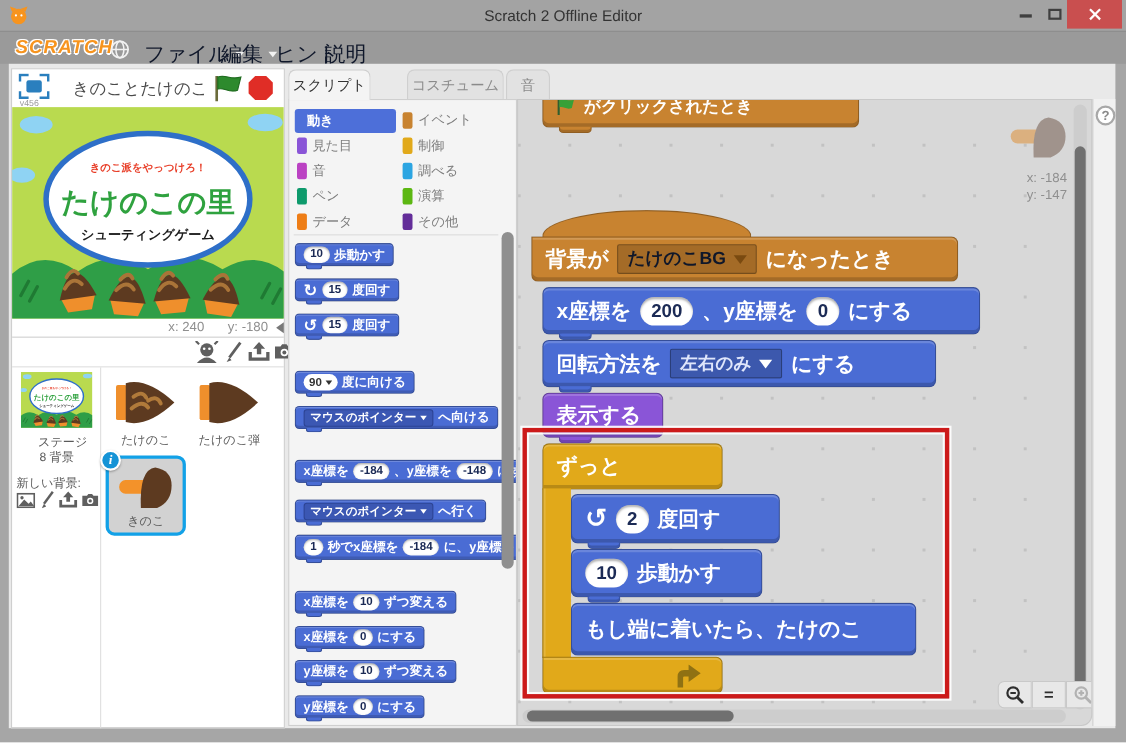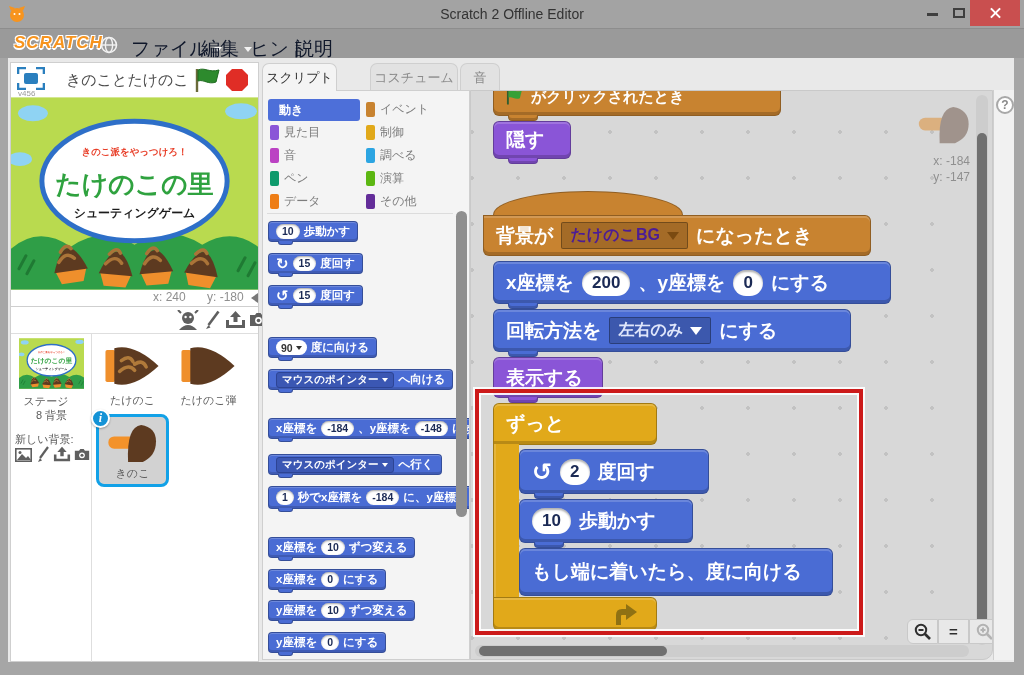--- a/index.html
+++ b/index.html
@@ -68,21 +68,21 @@
   #script-pane { left:470px; top:90px; width:523px; height:570px; background-color:#d8d8d8;
       background-image:radial-gradient(circle,#c2c2c2 1.6px,transparent 1.8px); background-size:46px 46px; background-position:24px 18px;
       border:1px solid #c9c9c9; border-radius:0 0 10px 0; overflow:hidden; z-index:1; }
   .sblock { position:absolute; border:1px solid rgba(0,0,0,.28); border-radius:6px; color:#fff; font-size:19px; font-weight:bold;
       display:flex; align-items:center; gap:8px; padding:0 12px; box-shadow:inset 0 2px 0 rgba(255,255,255,.18), inset 0 -3px 0 rgba(0,0,0,.18); white-space:nowrap; }
   .motion { background:#4a6cd4; } .looks { background:#8a55d7; } .events { background:#c88330; } .control { background:#e1a91a; }
   .sbump { position:absolute; bottom:-6px; left:14px; width:30px; height:6px; border:1px solid rgba(0,0,0,.28); border-top:none; border-radius:0 0 4px 4px; }
   .sbump.motion,.sbump.looks,.sbump.events,.sbump.control { box-shadow:inset 0 -2px 0 rgba(0,0,0,.18); }
   .oval { background:#fff; color:#1b2a55; border-radius:14px; padding:0 10px; height:26px; line-height:26px; font-size:17px; font-weight:bold; box-shadow:inset 0 2px 2px rgba(0,0,0,.3); }
   .sdd { background:rgba(0,0,0,.18); border:1px solid rgba(0,0,0,.3); border-radius:2px; padding:2px 8px; font-size:16px; display:flex; align-items:center; gap:7px; }
-  .sdd.ev { color:#4c1d95; } .sdd.mo { color:#dfe6fb; }
+  .sdd.ev { color:#0f172a; } .sdd.mo { color:#dfe6fb; }
   .sdd .dda-ev { width:0;height:0;border-left:6px solid transparent;border-right:6px solid transparent;border-top:8px solid #7a4a10; }
   .sdd .dda-mo { width:0;height:0;border-left:6px solid transparent;border-right:6px solid transparent;border-top:8px solid #fff; }
   #hat-hump { position:absolute; left:22px; top:100px; width:190px; height:26px; background:#c88330; border:1px solid rgba(0,0,0,.28); border-bottom:none; border-radius:55% 55% 0 0 / 100% 100% 0 0; }
   .turn-ic { font-size:24px; font-weight:bold; }
   #red-highlight { position:absolute; left:4px; top:298px; width:388px; height:246px; border:4px solid #cc1a1a; box-shadow:0 0 0 2px rgba(255,255,255,.9), inset 0 0 0 2px rgba(255,255,255,.9); z-index:6; }
   .scrollbar { background:#cdcdcd; border-radius:6px; }
   .scroll-thumb { background:#707070; border-radius:6px; }
   #ghost-coords { position:absolute; right:22px; top:62px; text-align:right; font-size:12px; color:#8f8f8f; line-height:16px; }
   .zoom-btn { position:absolute; top:528px; width:31px; height:25px; background:#e8e8e8; border:1px solid #c9c9c9; }
   #right-strip { left:993px; top:90px; width:21px; height:570px; background:#f1f1f1; border-left:1px solid #cfcfcf; }
@@ -245,21 +245,21 @@
           <path d="M1,3 h5 l1.5,-2 h4 L13,3 h5 v11 H1 Z" fill="#5f5f5f"></path>
           <circle cx="9.5" cy="8.5" r="3.4" fill="#fff"></circle>
             <circle cx="9.5" cy="8.5" r="1.8" fill="#5f5f5f"></circle>
         </svg>
       </div>
 
       <div id="sprite-leftcol">
         <svg class="abs" style="left:8px;top:4px" width="65" height="51" viewBox="0 0 248 193">
             <use href="#stageScene"></use>
           </svg>
-        <div class="abs" style="left:0;top:60px;width:70px">ステージ</div>
+        <div class="abs" style="left:11px;top:60px;width:70px">ステージ</div>
         <div class="abs" style="left:0;top:74px;width:81px">8 背景</div>
         <div class="abs" style="left:4px;top:98px;width:77px;text-align:left">新しい背景:</div>
         <svg class="abs" style="left:4px;top:114px" width="17" height="14" viewBox="0 0 17 14">
           <rect x="0.8" y="0.8" width="15.4" height="12.4" fill="none" stroke="#5f5f5f" stroke-width="1.6"></rect>
           <circle cx="5" cy="4.5" r="1.5" fill="#5f5f5f"></circle>
           <path d="M2,12 L7,6 L11,10 L13,8 L16,12 Z" fill="#5f5f5f"></path>
         </svg>
         <svg class="abs" style="left:26px;top:112px" width="13" height="17" viewBox="0 0 13 17">
           <line x1="11" y1="1" x2="3" y2="12" stroke="#5f5f5f" stroke-width="2.2"></line>
           <path d="M3,12 L1,16 L5,14.5 Z" fill="#5f5f5f"></path>
@@ -428,24 +428,20 @@
 
     <div class="sblock events" style="left:22px;top:-13px;width:288px;height:38px;font-size:15px">
       <svg width="17" height="18" viewBox="0 0 27 26">
         <line x1="3" y1="2" x2="3" y2="25" stroke="#2f5e2f" stroke-width="3"></line>
         <path d="M4,3 C11,0 15,6 25,3 L22,15 C14,18 10,12 4,14 Z" fill="#37a037"></path>
       </svg>
       <span>がクリックされたとき</span>
       <span class="sbump events"></span>
     </div>
 
-    <div class="sblock looks" style="left:22px;top:30px;width:78px;height:38px">
-      <span>隠す</span>
-        <span class="sbump looks"></span>
-    </div>
 
     <div id="hat-hump"></div>
     <div class="sblock events" style="left:12px;top:124px;width:388px;height:41px;border-top-left-radius:0">
       <span>背景が</span>
       <span class="sdd ev">
           <span>たけのこBG</span>
           <span class="dda-ev"></span>
         </span>
       <span>になったとき</span>
     </div>
@@ -489,21 +485,21 @@
       <span class="oval">2</span>
       <span>度回す</span>
         <span class="sbump motion"></span>
     </div>
     <div class="sblock motion" style="left:48px;top:408px;width:174px;height:44px">
       <span class="oval">10</span>
       <span>歩動かす</span>
         <span class="sbump motion"></span>
     </div>
     <div class="sblock motion" style="left:48px;top:457px;width:314px;height:48px">
-      <span>もし端に着いたら、度に向ける</span>
+      <span>もし端に着いたら、たけのこ</span>
     </div>
 
     <div id="red-highlight"></div>
 
     <svg class="abs" style="left:446px;top:12px;opacity:.8" width="58" height="44" viewBox="0 0 64 48">
       <rect x="2" y="16" width="32" height="14" rx="7" fill="#dca76a"></rect>
       <path d="M25,44 Q23,6 40,4 Q57,7 57,23 Q57,38 42,44 Z" fill="#93837a"></path>
     </svg>
     <div id="ghost-coords">
       <div>x: -184</div>

